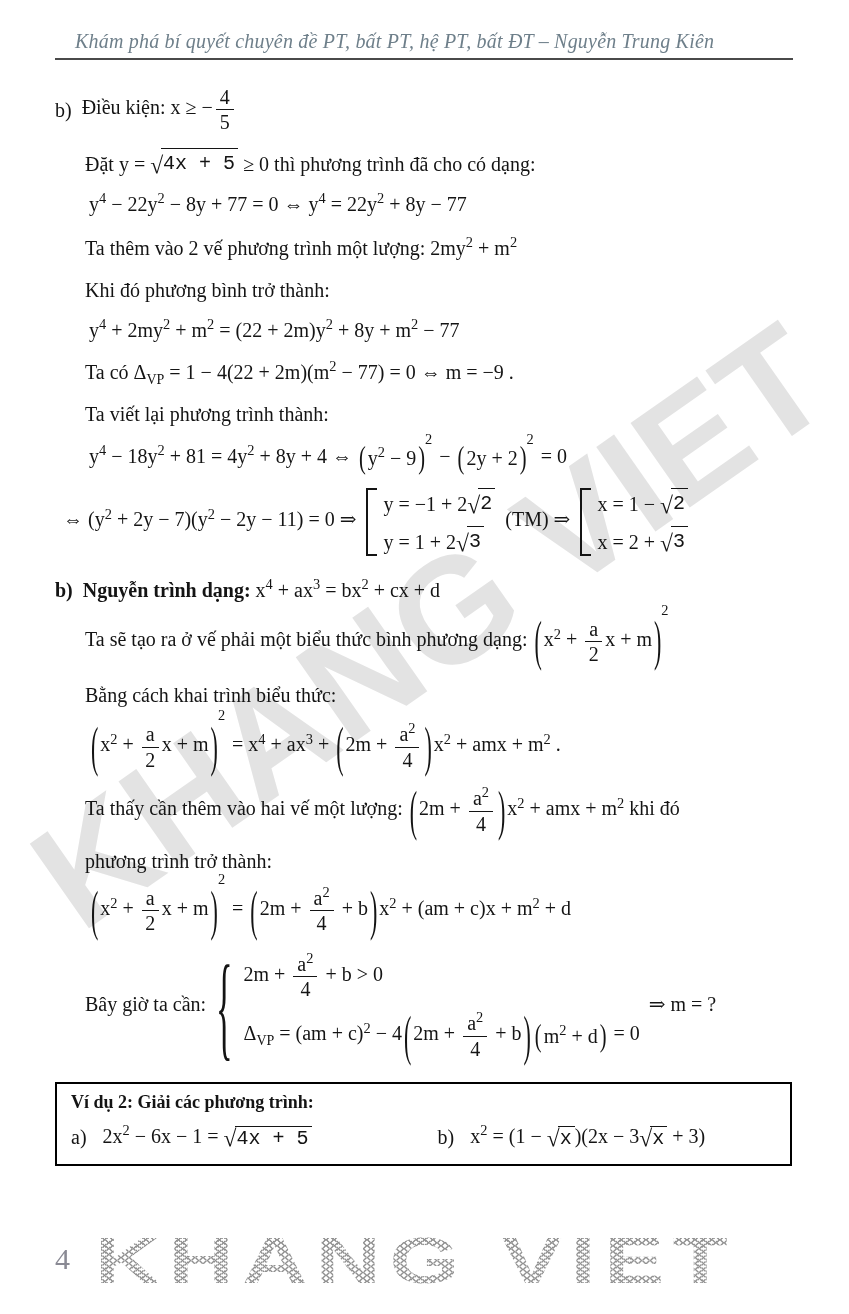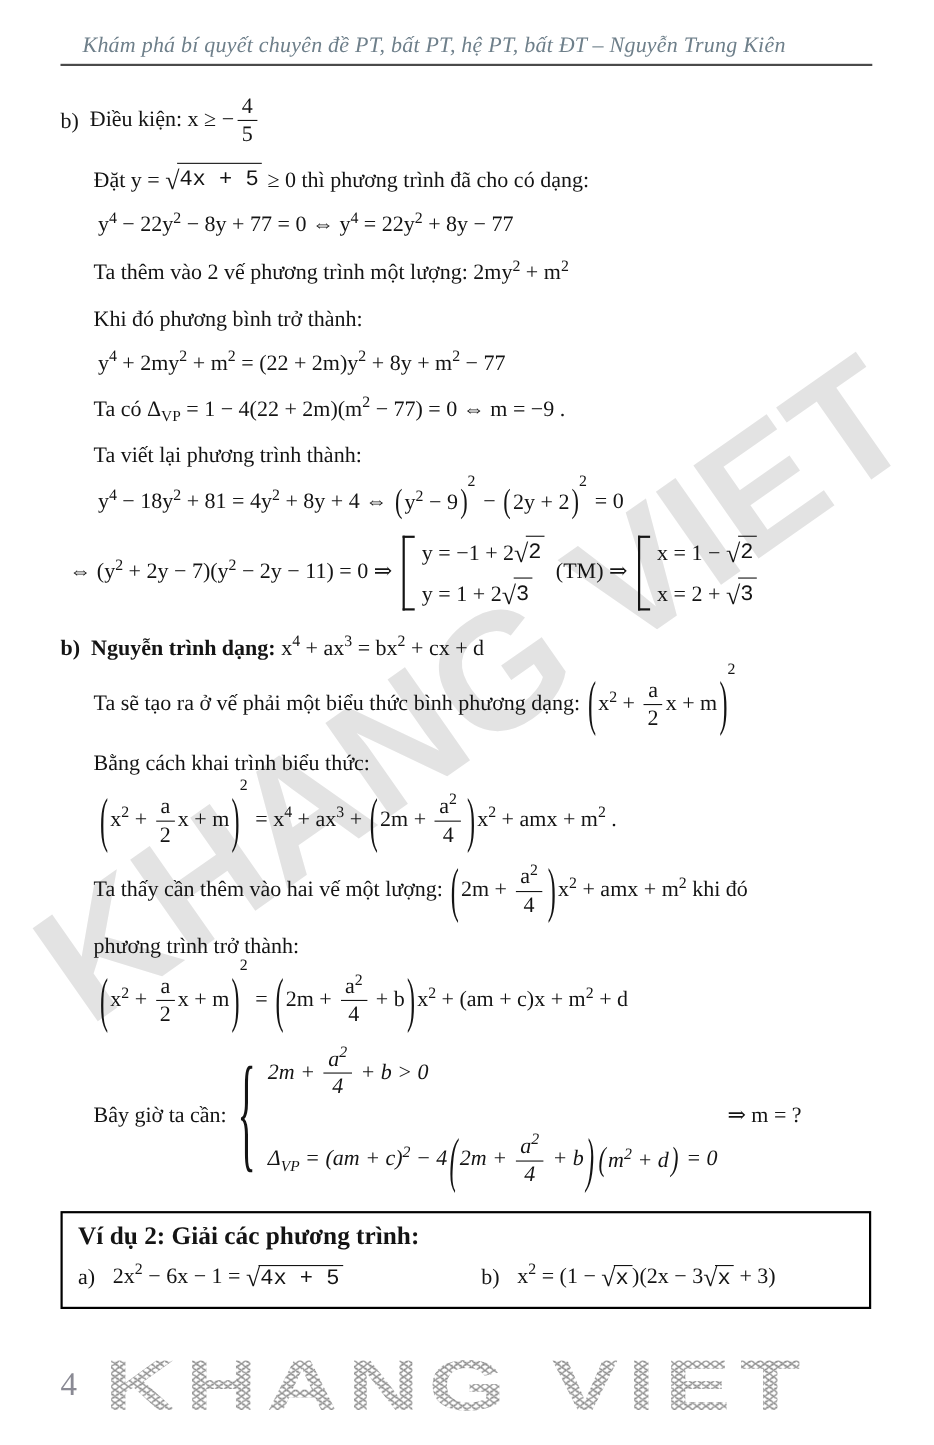--- a/index.html
+++ b/index.html
@@ -72,24 +72,24 @@
   .psup{align-self:flex-start;transform:translateY(-0.55em);}
   .medp > .psup{transform:translateY(-0.35em);}
   .cases{display:inline-flex;vertical-align:middle;margin:0 5px;}
   .bkt{align-self:stretch;width:9px;margin-right:6px;
        border-left:2px solid #141414;border-top:2px solid #141414;border-bottom:2px solid #141414;}
   .crows{display:inline-flex;flex-direction:column;gap:8px;}
   .crow{white-space:nowrap;}
   .bcases{display:inline-flex;align-items:center;vertical-align:middle;margin:0 4px;}
   .brace{display:inline-block;font-size:1.5em;line-height:1;
          transform:scaleY(3.9) scaleX(1.15);margin:0 12px 0 2px;}
-  .brows{gap:32px;font-style:italic;}
+  .brows{gap:12px;}
   
   .vidu-box{border:2px solid #000;margin-top:22px;padding:8px 14px 14px;position:relative;background:transparent;}
-  .vidu-title{font-weight:bold;font-size:23px;}
+  .vidu-title{font-weight:bold;font-size:18px;}
   .vidu-row{display:flex;margin-top:12px;align-items:center;}
   .ex-a{flex:0 0 52%;display:flex;align-items:center;gap:16px;}
   .ex-b{display:flex;align-items:center;gap:16px;}
 </style>
 </head>
 <body>
 
 <div class="page">
 
   <div class="wm-diag">KHANG VIET</div>

